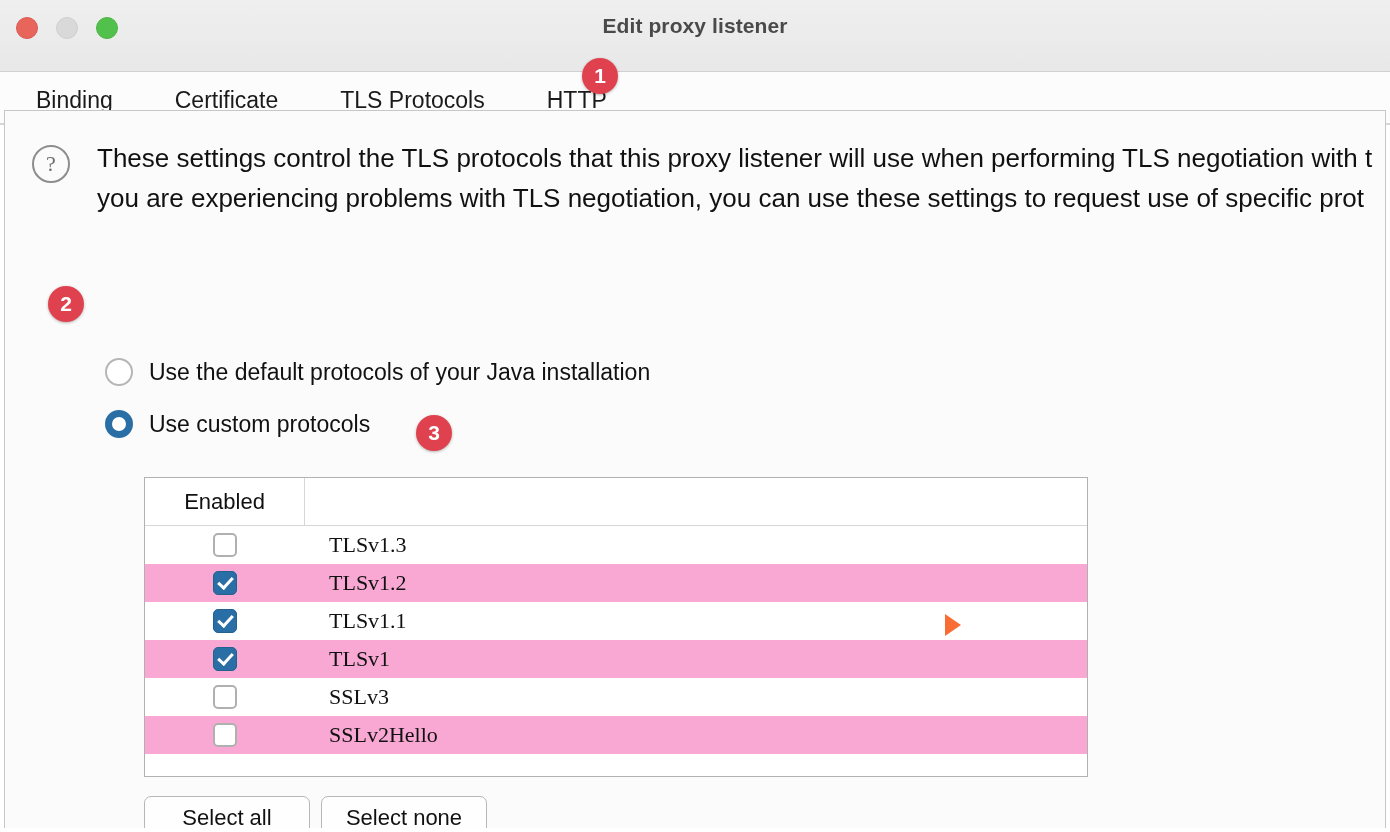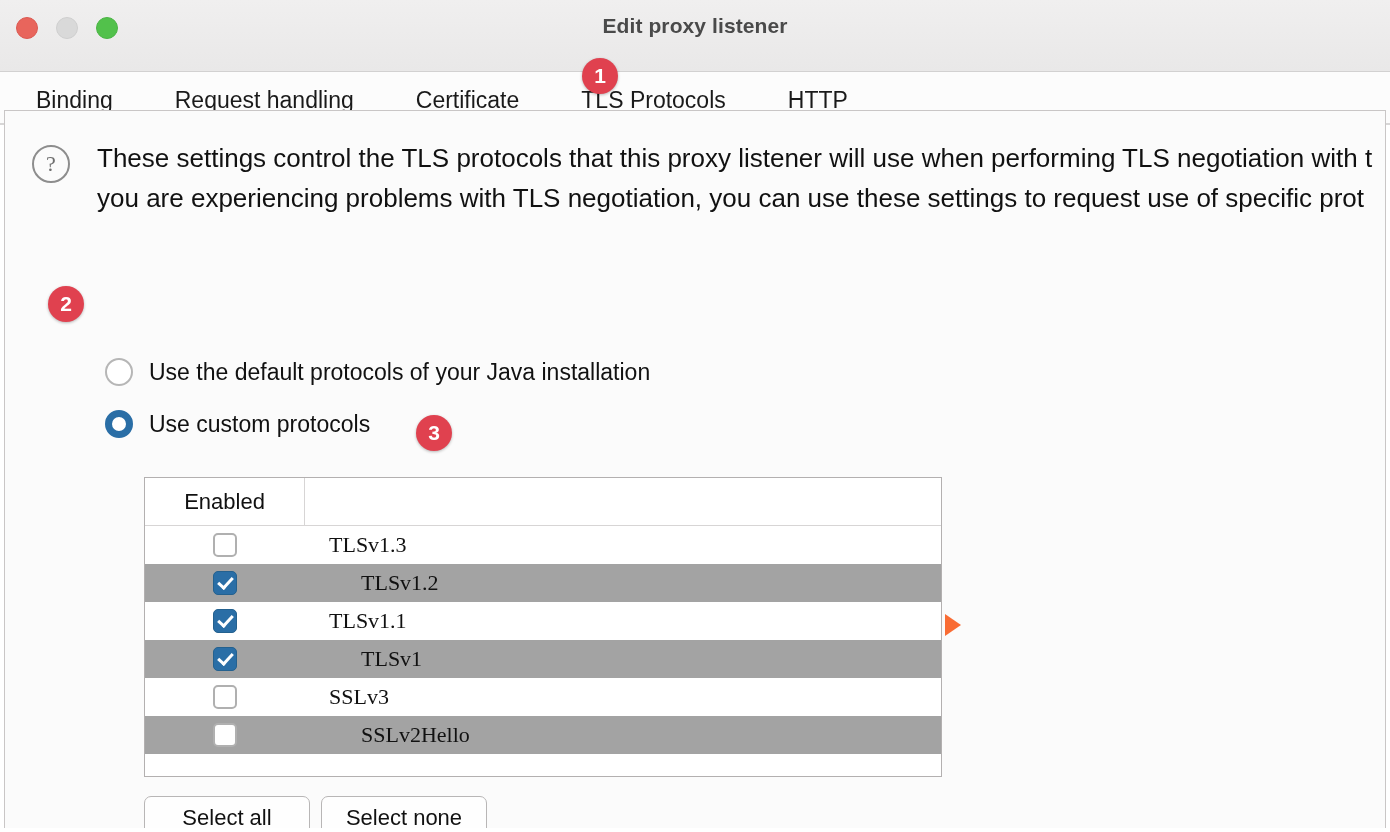--- a/index.html
+++ b/index.html
@@ -160,21 +160,21 @@
     font-size: 23px;
     color: #111;
     white-space: nowrap;
   }
 
   
   .table {
     position: absolute;
     left: 139px;
     top: 366px;
-    width: 798px;
+    width: 944px;
     border: 1px solid #b3b0b0;
     background: #ffffff;
     box-sizing: border-box;
   }
   .thead {
     display: flex;
     height: 47px;
     border-bottom: 1px solid #d7d5d5;
     background: #ffffff;
   }
@@ -193,21 +193,21 @@
   .th.protocol-col { flex: 1; }
 
   .trow {
     display: flex;
     align-items: center;
     height: 38px;
     position: relative;
     font-family: Liberation Serif, serif;
   }
   .trow.odd  { background: #ffffff; }
-  .trow.even { background: #a3a3a3; gap: 32px; }
+  .trow.even { background: #f9a8d4; }
 
   .cell-check {
     width: 160px;
     display: flex;
     align-items: center;
     justify-content: center;
     box-sizing: border-box;
   }
   .cell-name {
     flex: 1;
@@ -316,21 +316,20 @@
     <div class="traffic">
       <div class="light close"></div>
       <div class="light min"></div>
       <div class="light max"></div>
     </div>
     <div class="window-title">Edit proxy listener</div>
   </div>
 
   <div class="tabbar">
     <div class="tab">Binding</div>
-    <div class="tab">Request handling</div>
     <div class="tab">Certificate</div>
     <div class="tab active">TLS Protocols</div>
     <div class="tab">HTTP</div>
   </div>
 
   <div class="content">
 
     <div class="desc-row">
       <div class="help-icon">?</div>
       <div class="desc-text">

